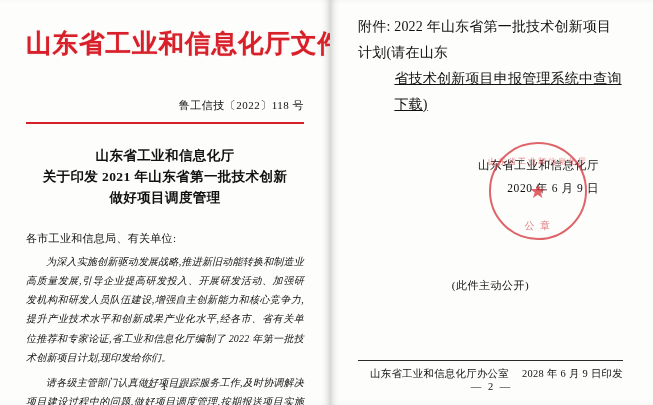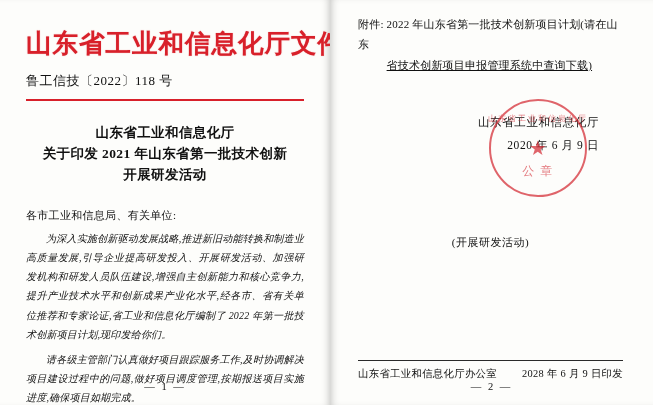--- a/index.html
+++ b/index.html
@@ -46,23 +46,23 @@
     color: #d8202a;
     font-family: "Liberation Serif", serif;
     font-weight: bold;
     font-size: 25.5px;
     letter-spacing: 1px;
     white-space: nowrap;
     margin-top: 16px;
     text-shadow: 0 0 1px rgba(216,32,42,0.55);
   }
   .doc-number {
-    text-align: left;
-    font-size: 13px;
-    margin-top: 11px;
+    text-align: right;
+    font-size: 11px;
+    margin-top: 37px;
     letter-spacing: 0.5px;
   }
   .red-rule {
     height: 2px;
     background: #d8202a;
     margin: 9px 0 0 0;
   }
   .title-block {
     text-align: center;
     margin-top: 22px;
@@ -91,21 +91,21 @@
     position: absolute;
     bottom: 13px;
     left: 0;
     width: 100%;
     text-align: center;
     font-size: 10.5px;
     letter-spacing: 2px;
   }
   
   .attach {
-    font-size: 11px;
+    font-size: 14px;
     line-height: 1.85;
     letter-spacing: 0.2px;
     margin-top: 6px;
   }
   .attach .l2 { padding-left: 2.6em; text-decoration: underline; }
   .signature {
     margin-top: 36px;
     text-align: right;
     padding-right: 24px;
     font-size: 11.5px;
@@ -140,45 +140,45 @@
     transform: translateX(-50%);
     color: #d42a33;
     font-size: 8px;
     letter-spacing: 2px;
     white-space: nowrap;
     opacity: 0.85;
   }
   .seal-text-bottom {
     position: absolute;
     left: 50%;
-    bottom: 12px;
+    bottom: 2px;
     transform: translateX(-50%);
     color: #d42a33;
-    font-size: 12px;
+    font-size: 10px;
     letter-spacing: 1.5px;
     white-space: nowrap;
     opacity: 0.85;
   }
   .public-note {
     margin-top: 78px;
     text-align: center;
     font-size: 11px;
     letter-spacing: 0.5px;
   }
   .footer-rule {
     position: absolute;
     left: 28px;
     right: 30px;
     bottom: 44px;
     height: 1px;
     background: #2a2a2a;
   }
   .footer-row {
     position: absolute;
-    left: 28px;
+    left: 40px;
     right: 30px;
     bottom: 24px;
     display: flex;
     justify-content: space-between;
     font-size: 10.4px;
     letter-spacing: 0.3px;
   }
   .gutter {
     width: 0px;
   }
@@ -192,21 +192,21 @@
 
     <div class="masthead">山东省工业和信息化厅文件</div>
 
     <div class="doc-number">鲁工信技〔2022〕118 号</div>
 
     <div class="red-rule"></div>
 
     <div class="title-block">
       <div>山东省工业和信息化厅</div>
       <div>关于印发 2021 年山东省第一批技术创新</div>
-      <div>开展研发活动</div>
+      <div>做好项目调度管理</div>
     </div>
 
     <div class="salutation">各市工业和信息局、有关单位:</div>
 
     <div class="body-para indent">为深入实施创新驱动发展战略,推进新旧动能转换和制造业高质量发展,引导企业提高研发投入、开展研发活动、加强研发机构和研发人员队伍建设,增强自主创新能力和核心竞争力,提升产业技术水平和创新成果产业化水平,经各市、省有关单位推荐和专家论证,省工业和信息化厅编制了 2022 年第一批技术创新项目计划,现印发给你们。</div>
 
     <div class="body-para indent">请各级主管部门认真做好项目跟踪服务工作,及时协调解决项目建设过程中的问题,做好项目调度管理,按期报送项目实施进度,确保项目如期完成。</div>
 
     <div class="page-num">— 1 —</div>
   </div>
@@ -223,21 +223,21 @@
     <div class="signature">
       <div class="seal">
         <div class="seal-text-top">山东省工业和信息化厅</div>
         <div class="seal-star">★</div>
         <div class="seal-text-bottom">公 章</div>
       </div>
       <div>山东省工业和信息化厅</div>
       <div>2020 年 6 月 9 日</div>
     </div>
 
-    <div class="public-note">(开展研发活动)</div>
+    <div class="public-note">(此件主动公开)</div>
 
     <div class="footer-rule"></div>
     <div class="footer-row">
       <span>山东省工业和信息化厅办公室</span>
       <span>2028 年 6 月 9 日印发</span>
     </div>
 
     <div class="page-num">— 2 —</div>
   </div>
 

